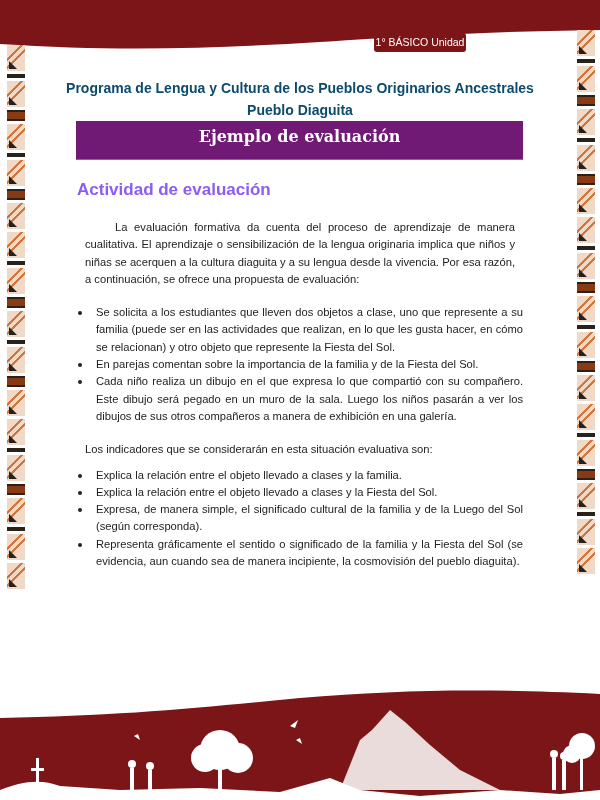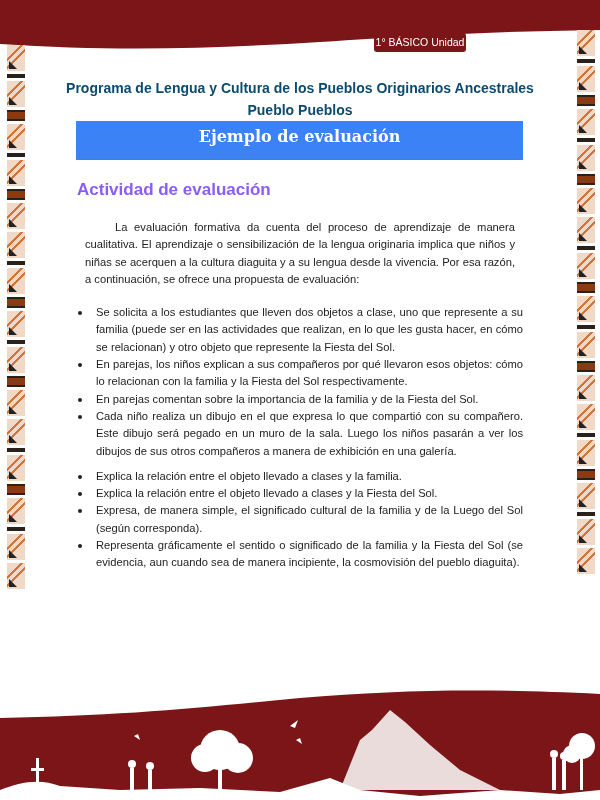--- a/index.html
+++ b/index.html
@@ -8,21 +8,21 @@
   .unit-badge{position:absolute;left:374px;top:33px;width:92px;height:19px;background:#7b1517;color:#fff;border-radius:3px;font-size:10.5px;line-height:19px;text-align:center;}
   .unit-stem{position:absolute;left:436px;top:26px;width:2px;height:8px;background:#7b1517;}
   .border-col{position:absolute;top:45px;width:18px;height:650px;}
   .border-left{left:7px;}
   .border-right{left:577px;top:30px;}
   .tile{width:18px;height:26px;margin-bottom:3px;position:relative;background:linear-gradient(135deg,#f1d9c8 0%,#f1d9c8 30%,#d0763c 30%,#d0763c 38%,#f1d9c8 38%,#f1d9c8 48%,#d0763c 48%,#d0763c 56%,#f1d9c8 56%);}
   .tile::after{content:"";position:absolute;left:2px;bottom:2px;width:0;height:0;border-left:8px solid #222;border-top:8px solid transparent;}
   .bar-dark{width:18px;height:4px;background:#2b211b;margin-bottom:3px;}
   .bar-brown{width:18px;height:7px;background:#8a3a12;margin-bottom:3px;border-top:2px solid #2b211b;border-bottom:2px solid #2b211b;}
   .header-title{position:absolute;left:60px;top:77px;width:480px;text-align:center;font-weight:bold;font-size:14px;line-height:22px;color:#0c4a6e;}
-  .banner{position:absolute;left:76px;top:121px;width:447px;height:38px;background:#3b82f6;border-bottom:1px solid #777;color:#fff;font-family:"DejaVu Serif",serif;font-weight:bold;font-size:16px;line-height:32px;text-align:center;}
+  .banner{position:absolute;left:76px;top:121px;width:447px;height:38px;background:#701a75;border-bottom:1px solid #777;color:#fff;font-family:"DejaVu Serif",serif;font-weight:bold;font-size:16px;line-height:32px;text-align:center;}
   .section-head{position:absolute;left:77px;top:180px;font-weight:bold;font-size:17px;color:#8b5cf6;}
   .content{position:absolute;left:77px;top:211px;width:446px;font-size:11.2px;line-height:17.3px;text-align:justify;color:#222;}
   .content p{margin:8px;}
   .intro{text-indent:30px;}
   ul.bullets{list-style:none;margin:16px 0 0 0;padding:0;}
   ul.bullets li{position:relative;padding-left:19px;}
   ul.bullets li::before{content:"";position:absolute;left:1px;top:7px;width:4px;height:4px;border-radius:50%;background:#222;}
   .indicators-label{margin-top:16px !important;text-align:left;}
   ul.ind{margin-top:8px;}
   .footer-band{position:absolute;left:0;bottom:0;width:600px;height:150px;}
@@ -88,35 +88,35 @@
     <div class="tile"></div>
     <div class="bar-brown"></div>
   <div class="tile"></div>
     <div class="bar-dark"></div>
     <div class="tile"></div>
     <div class="tile"></div>
 </div>
 
 <div class="header-title">
   <div>Programa de Lengua y Cultura de los Pueblos Originarios Ancestrales</div>
-  <div>Pueblo Pueblos</div>
+  <div>Pueblo Diaguita</div>
 </div>
 
 <div class="banner">Ejemplo de evaluación</div>
 
 <div class="section-head">Actividad de evaluación</div>
 
 <div class="content">
   <p class="intro">La evaluación formativa da cuenta del proceso de aprendizaje de manera cualitativa. El aprendizaje o sensibilización de la lengua originaria implica que niños y niñas se acerquen a la cultura diaguita y a su lengua desde la vivencia. Por esa razón, a continuación, se ofrece una propuesta de evaluación:</p>
   <ul class="bullets">
     <li>Se solicita a los estudiantes que lleven dos objetos a clase, uno que represente a su familia (puede ser en las actividades que realizan, en lo que les gusta hacer, en cómo se relacionan) y otro objeto que represente la Fiesta del Sol.</li>
-    <li>En parejas, los niños explican a sus compañeros por qué llevaron esos objetos: cómo lo relacionan con la familia y la Fiesta del Sol respectivamente.</li>
     <li>En parejas comentan sobre la importancia de la familia y de la Fiesta del Sol.</li>
     <li>Cada niño realiza un dibujo en el que expresa lo que compartió con su compañero. Este dibujo será pegado en un muro de la sala. Luego los niños pasarán a ver los dibujos de sus otros compañeros a manera de exhibición en una galería.</li>
   </ul>
+  <p class="indicators-label">Los indicadores que se considerarán en esta situación evaluativa son:</p>
   <ul class="bullets ind">
     <li>Explica la relación entre el objeto llevado a clases y la familia.</li>
     <li>Explica la relación entre el objeto llevado a clases y la Fiesta del Sol.</li>
     <li>Expresa, de manera simple, el significado cultural de la familia y de la Luego del Sol (según corresponda).</li>
     <li>Representa gráficamente el sentido o significado de la familia y la Fiesta del Sol (se evidencia, aun cuando sea de manera incipiente, la cosmovisión del pueblo diaguita).</li>
   </ul>
 </div>
 
 <svg class="footer-band" viewBox="0 0 600 150" preserveAspectRatio="none">
   <path d="M0,68 C120,66 200,58 300,48 C400,40 480,38 600,44 V150 H0 Z" fill="#7b1517"></path>

